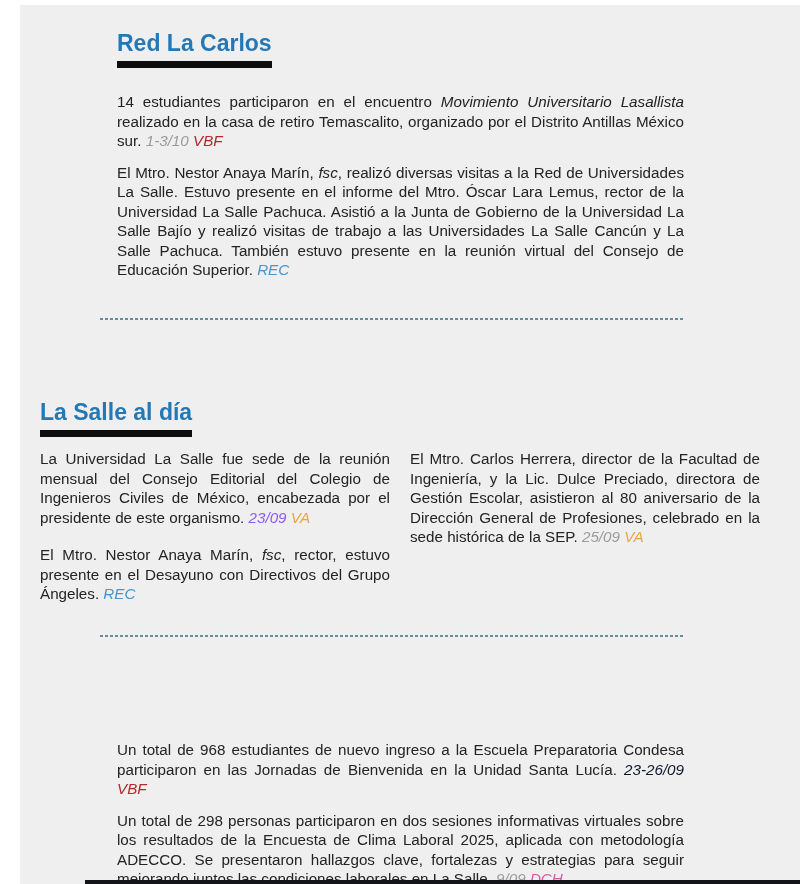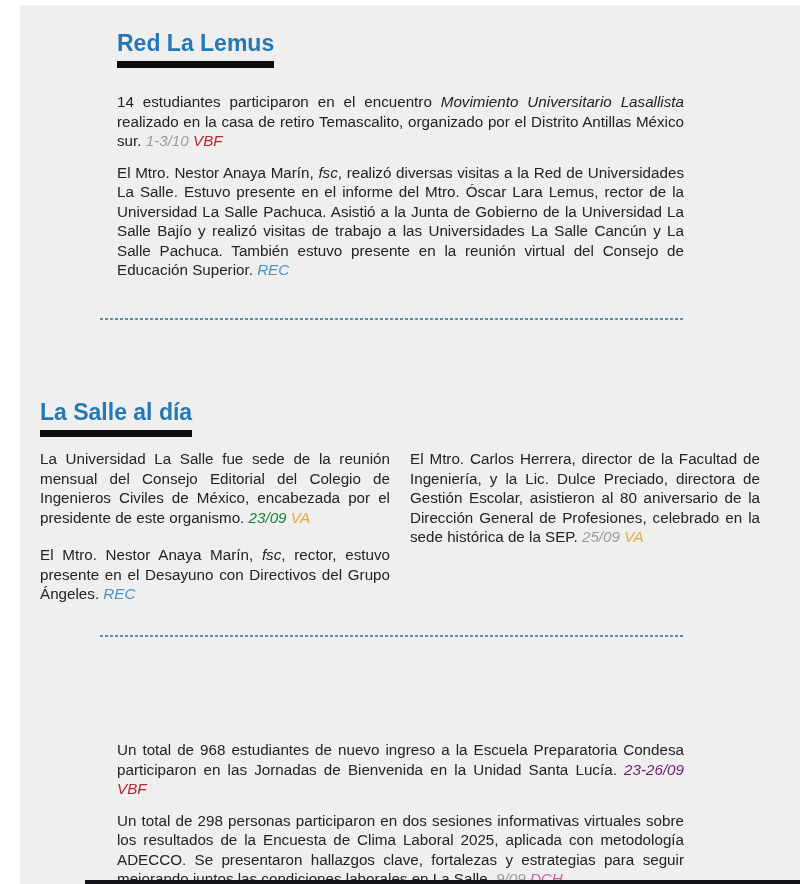--- a/index.html
+++ b/index.html
@@ -47,50 +47,50 @@
     background:var(--footer);
   }
 </style>
 </head>
 <body>
 
 <div class="page">
 
   <section class="sec sec1">
     <div class="headwrap">
-      <h2>Red La Lemus</h2>
+      <h2>Red La Carlos</h2>
       <div class="hbar"></div>
     </div>
     <p class="body"><span>14 estudiantes participaron en el encuentro </span><span style="font-style: italic;">Movimiento Universitario Lasallista</span><span> realizado en la casa de retiro Temascalito, organizado por el Distrito Antillas México sur. </span><span style="font-style: italic; color: rgb(155, 155, 155);">1-3/10</span><span> </span><span style="font-style: italic; color: rgb(181, 39, 45);">VBF</span></p>
     <p class="body mt"><span>El Mtro. Nestor Anaya Marín, </span><span style="font-style: italic;">fsc</span><span>, realizó diversas visitas a la Red de Universidades La Salle. Estuvo presente en el informe del Mtro. Óscar Lara Lemus, rector de la Universidad La Salle Pachuca. Asistió a la Junta de Gobierno de la Universidad La Salle Bajío y realizó visitas de trabajo a las Universidades La Salle Cancún y La Salle Pachuca. También estuvo presente en la reunión virtual del Consejo de Educación Superior. </span><span style="font-style: italic; color: rgb(74, 148, 201);">REC</span></p>
   </section>
 
   <div class="divider d1"></div>
 
   <section class="sec sec2">
     <div class="headwrap">
       <h2>La Salle al día</h2>
       <div class="hbar"></div>
     </div>
     <div class="cols">
       <div class="col">
-        <p class="body"><span>La Universidad La Salle fue sede de la reunión mensual del Consejo Editorial del Colegio de Ingenieros Civiles de México, encabezada por el presidente de este organismo. </span><span style="font-style: italic; color: #15803d;">23/09</span><span> </span><span style="font-style: italic; color: rgb(232, 169, 59);">VA</span></p>
+        <p class="body"><span>La Universidad La Salle fue sede de la reunión mensual del Consejo Editorial del Colegio de Ingenieros Civiles de México, encabezada por el presidente de este organismo. </span><span style="font-style: italic; color: #8b5cf6;">23/09</span><span> </span><span style="font-style: italic; color: rgb(232, 169, 59);">VA</span></p>
         <p class="body"><span>El Mtro. Nestor Anaya Marín, </span><span style="font-style: italic;">fsc</span><span>, rector, estuvo presente en el Desayuno con Directivos del Grupo Ángeles. </span><span style="font-style: italic; color: rgb(74, 148, 201);">REC</span></p>
       </div>
       <div class="col">
         <p class="body"><span>El Mtro. Carlos Herrera, director de la Facultad de Ingeniería, y la Lic. Dulce Preciado, directora de Gestión Escolar, asistieron al 80 aniversario de la Dirección General de Profesiones, celebrado en la sede histórica de la SEP. </span><span style="font-style: italic; color: rgb(155, 155, 155);">25/09</span><span> </span><span style="font-style: italic; color: rgb(232, 169, 59);">VA</span></p>
       </div>
     </div>
   </section>
 
   <div class="divider d2"></div>
 
   <section class="sec sec3">
     <div class="headwrap">
       <div class="hbar"></div>
     </div>
-    <p class="body"><span>Un total de 968 estudiantes de nuevo ingreso a la Escuela Preparatoria Condesa participaron en las Jornadas de Bienvenida en la Unidad Santa Lucía. </span><span style="font-style: italic; color: #701a75;">23-26/09</span><span> </span><span style="font-style: italic; color: rgb(181, 39, 45);">VBF</span></p>
+    <p class="body"><span>Un total de 968 estudiantes de nuevo ingreso a la Escuela Preparatoria Condesa participaron en las Jornadas de Bienvenida en la Unidad Santa Lucía. </span><span style="font-style: italic; color: #0f172a;">23-26/09</span><span> </span><span style="font-style: italic; color: rgb(181, 39, 45);">VBF</span></p>
     <p class="body mt"><span>Un total de 298 personas participaron en dos sesiones informativas virtuales sobre los resultados de la Encuesta de Clima Laboral 2025, aplicada con metodología ADECCO. Se presentaron hallazgos clave, fortalezas y estrategias para seguir mejorando juntos las condiciones laborales en La Salle. </span><span style="font-style: italic; color: rgb(155, 155, 155);">9/09</span><span> </span><span style="font-style: italic; color: rgb(211, 90, 158);">DCH</span></p>
   </section>
 
   <div class="footer-bar"></div>
 
 </div>
 
 </body></html>

